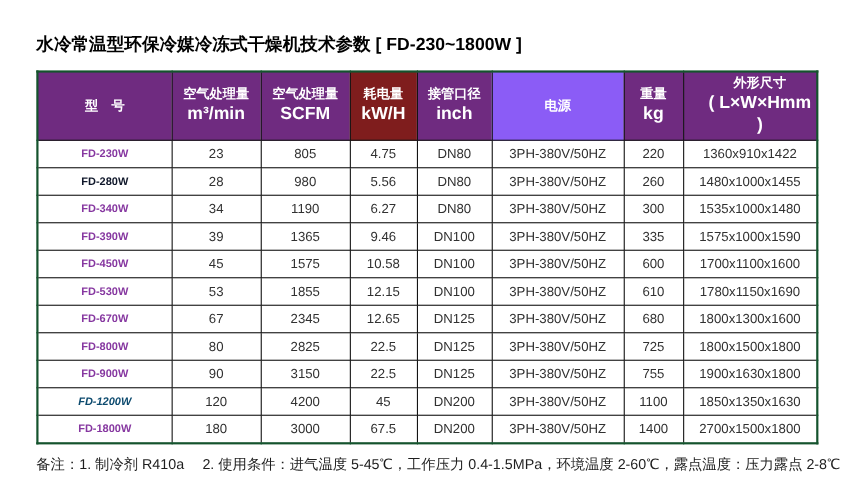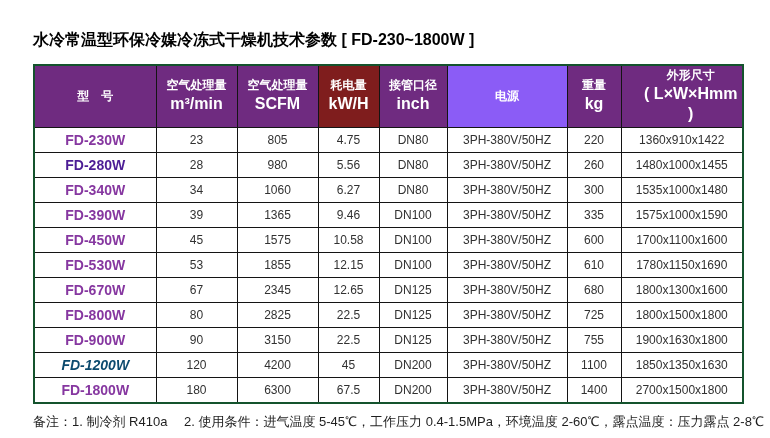--- a/index.html
+++ b/index.html
@@ -46,21 +46,21 @@
   td {
     border: 1.5px solid #141414;
     text-align: center;
     vertical-align: middle;
     font-size: 12px;
     color: #313131;
     height: 24px;
     padding: 0 2px;
     white-space: nowrap;
   }
-  td.model { font-weight: bold; font-size: 14px; }
+  td.model { font-weight: bold; font-size: 10px; }
   .note {
     font-size: 13px;
     color: #1e1e1e;
     margin: 9px 0 0 0;
     white-space: nowrap;
   }
 </style>
 </head>
 <body>
 
@@ -95,33 +95,33 @@
           <td class="model" style="color: rgb(134, 55, 160);">FD-230W</td>
           <td>23</td>
           <td>805</td>
           <td>4.75</td>
           <td>DN80</td>
           <td>3PH-380V/50HZ</td>
           <td>220</td>
           <td>1360x910x1422</td>
         </tr>
         <tr>
-          <td class="model" style="color: #4c1d95;">FD-280W</td>
+          <td class="model" style="color: #0f172a;">FD-280W</td>
           <td>28</td>
           <td>980</td>
           <td>5.56</td>
           <td>DN80</td>
           <td>3PH-380V/50HZ</td>
           <td>260</td>
           <td>1480x1000x1455</td>
         </tr>
         <tr>
           <td class="model" style="color: rgb(134, 55, 160);">FD-340W</td>
           <td>34</td>
-          <td>1060</td>
+          <td>1190</td>
           <td>6.27</td>
           <td>DN80</td>
           <td>3PH-380V/50HZ</td>
           <td>300</td>
           <td>1535x1000x1480</td>
         </tr>
         <tr>
           <td class="model" style="color: rgb(134, 55, 160);">FD-390W</td>
           <td>39</td>
           <td>1365</td>
@@ -187,21 +187,21 @@
           <td>4200</td>
           <td>45</td>
           <td>DN200</td>
           <td>3PH-380V/50HZ</td>
           <td>1100</td>
           <td>1850x1350x1630</td>
         </tr>
         <tr>
           <td class="model" style="color: rgb(134, 55, 160);">FD-1800W</td>
           <td>180</td>
-          <td>6300</td>
+          <td>3000</td>
           <td>67.5</td>
           <td>DN200</td>
           <td>3PH-380V/50HZ</td>
           <td>1400</td>
           <td>2700x1500x1800</td>
         </tr>
       </tbody>
   </table>
 
   <p class="note">备注：1. 制冷剂 R410a　 2. 使用条件：进气温度 5-45℃，工作压力 0.4-1.5MPa，环境温度 2-60℃，露点温度：压力露点 2-8℃</p>

